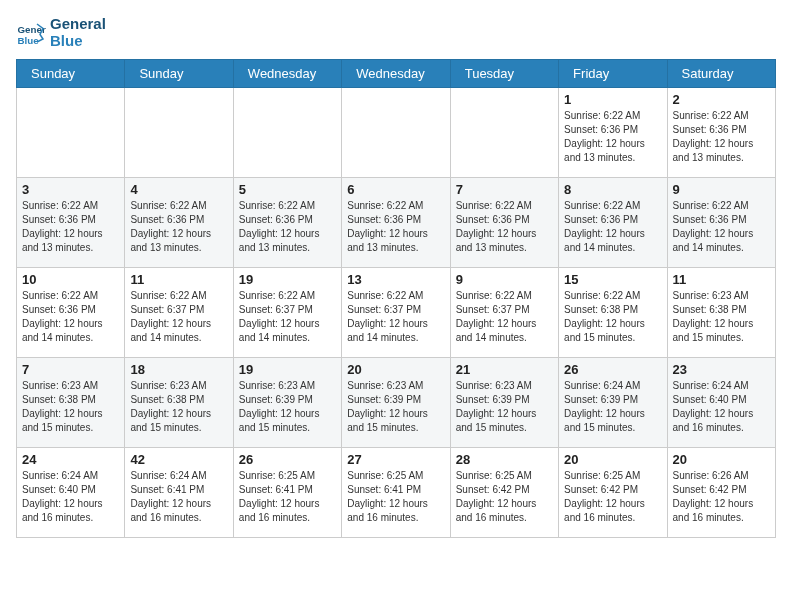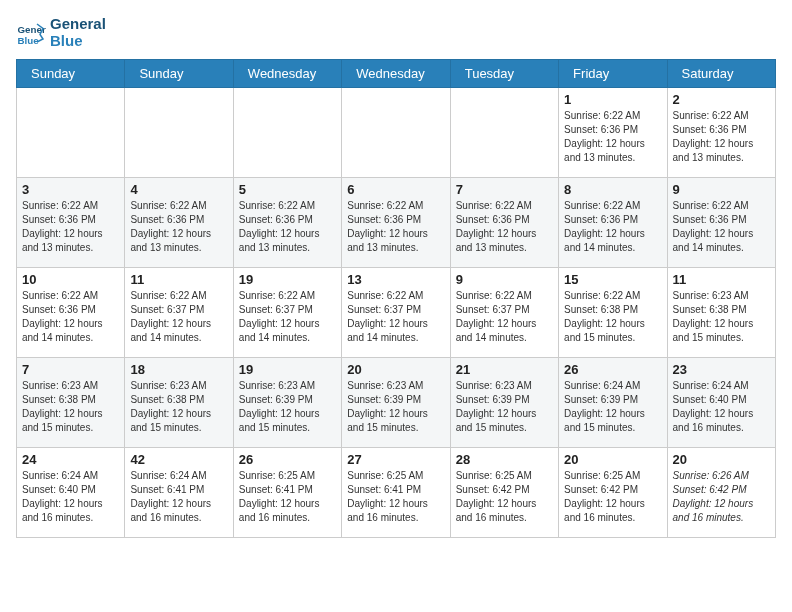--- a/index.html
+++ b/index.html
@@ -300,19 +300,19 @@
 Daylight: 12 hours and 16 minutes.</div>
         </td>
         <td>
           <span class="day-number">20</span>
           <div class="day-info" style="white-space: pre-line;">Sunrise: 6:25 AM
 Sunset: 6:42 PM
 Daylight: 12 hours and 16 minutes.</div>
         </td>
         <td>
           <span class="day-number">20</span>
-          <div class="day-info" style="white-space: pre-line; font-style: italic;">Sunrise: 6:26 AM
+          <div class="day-info" style="white-space: pre-line;">Sunrise: 6:26 AM
 Sunset: 6:42 PM
 Daylight: 12 hours and 16 minutes.</div>
         </td>
       </tr>
     </tbody>
 </table>
 
 </body></html>

